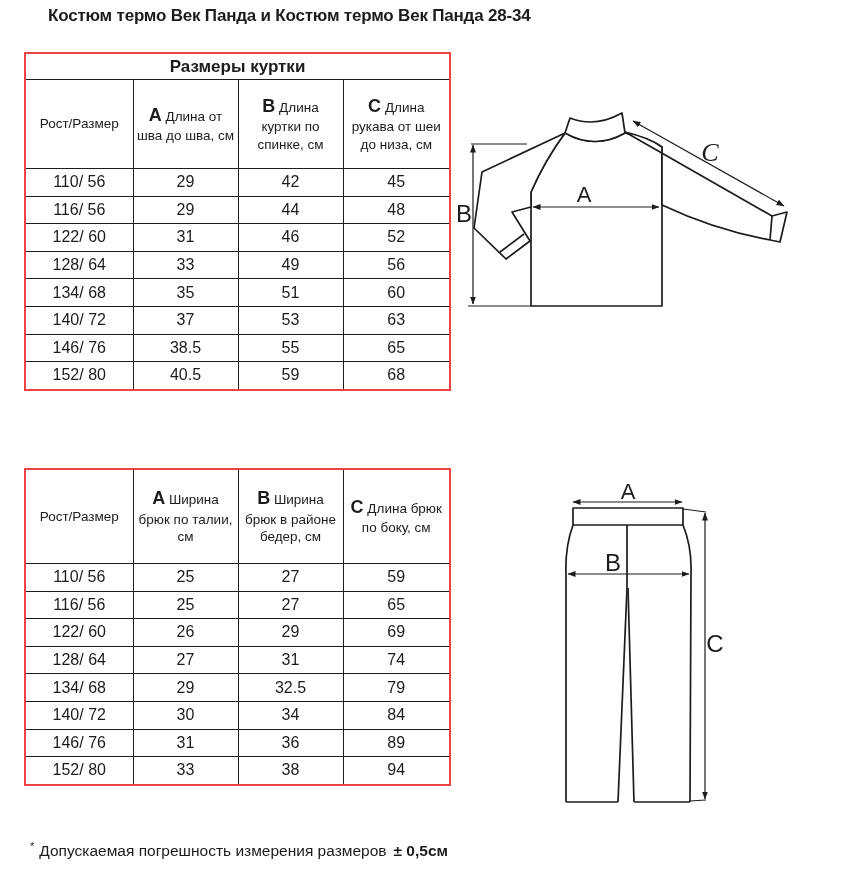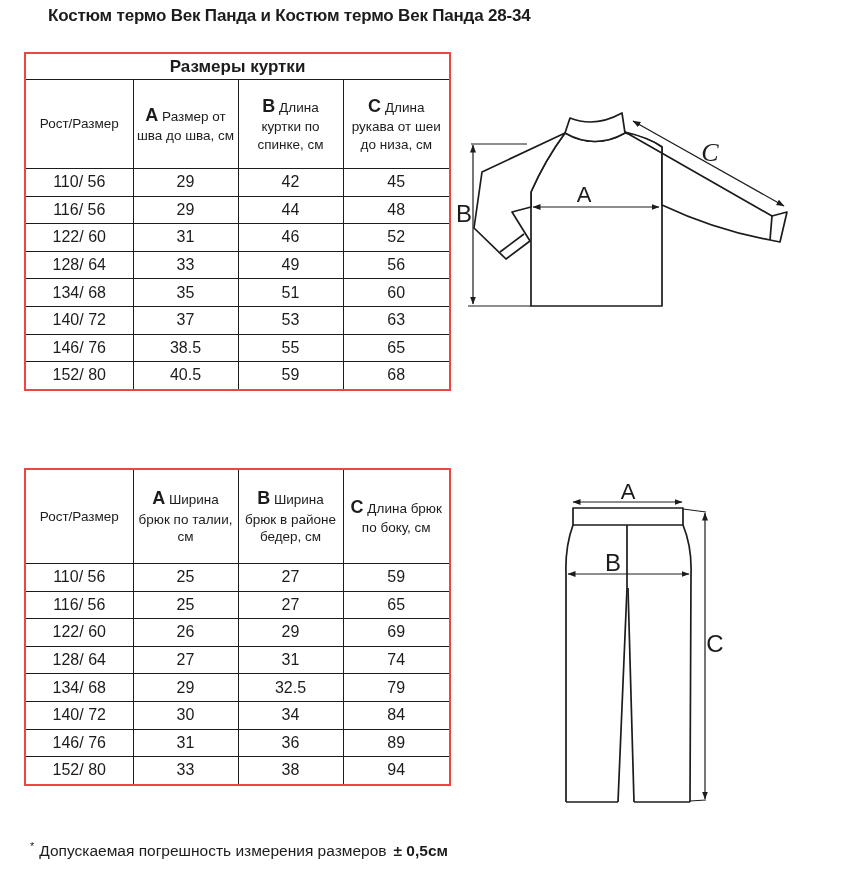--- a/index.html
+++ b/index.html
@@ -57,21 +57,21 @@
       <col style="width:105px">
       <col style="width:105px">
       <col style="width:107px">
     </colgroup>
   <tbody>
       <tr class="tbl-title">
     <td colspan="4">Размеры куртки</td>
   </tr>
   <tr class="col-head">
     <th class="row-head">Рост/Размер</th>
-    <th><span class="letter">A</span> <span>Размер от шва до шва, см</span></th>
+    <th><span class="letter">A</span> <span>Длина от шва до шва, см</span></th>
     <th><span class="letter">B</span> <span>Длина куртки по спинке, см</span></th>
     <th><span class="letter">C</span> <span>Длина рукава от  шеи до низа, см</span></th>
   </tr>
   <tr class="data-row">
     <td>110/ 56</td>
     <td>29</td>
     <td>42</td>
     <td>45</td>
   </tr>
   <tr class="data-row">

